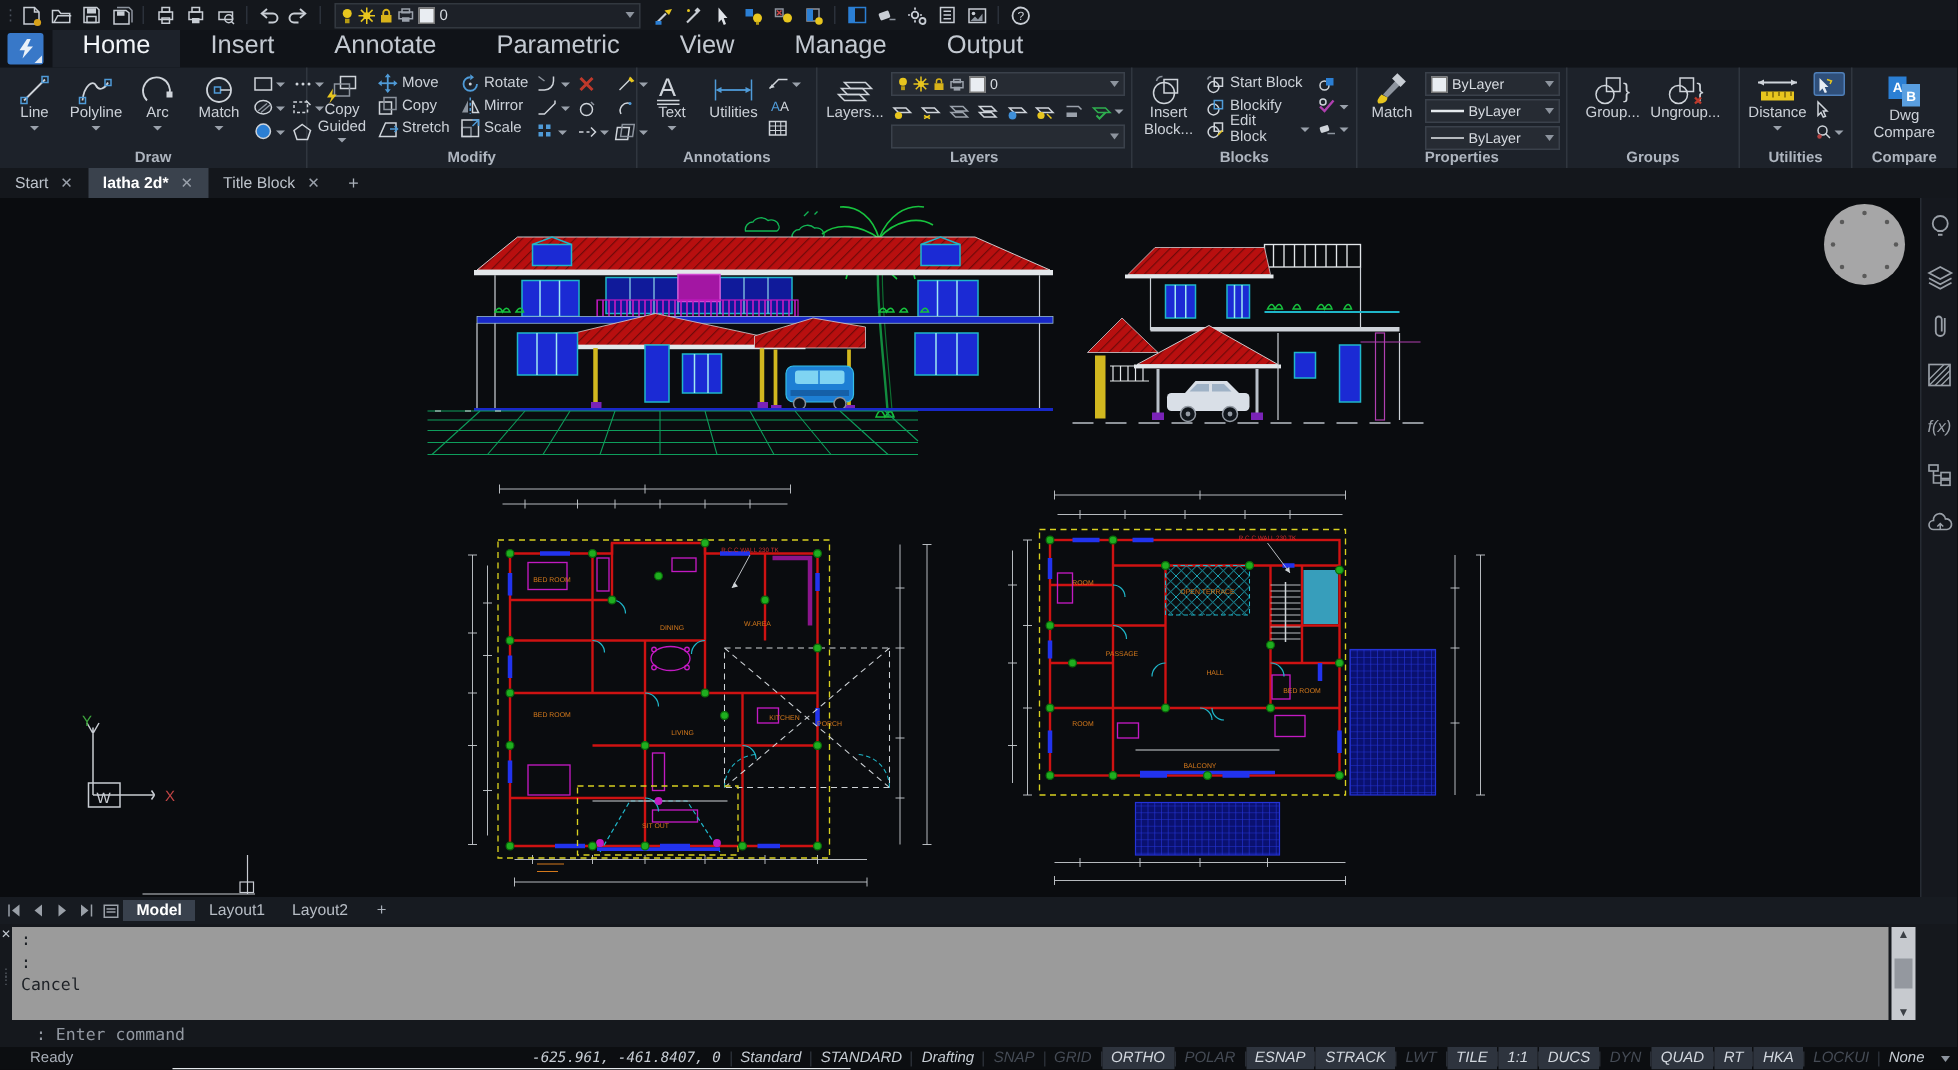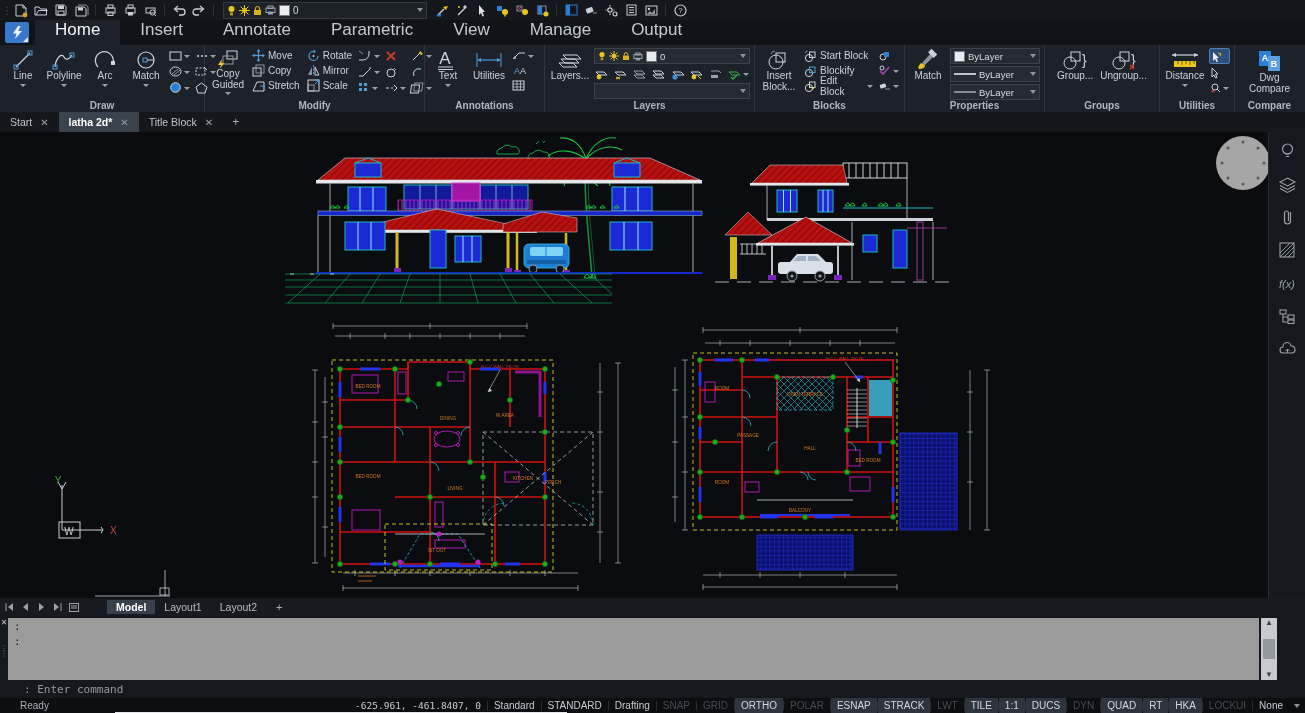--- a/index.html
+++ b/index.html
@@ -36,21 +36,21 @@
   .combo{display:flex;align-items:center;gap:3px;background:#262b33;border:1px solid #3a414b;height:14px;font-size:9.5px;color:#d6dae0;padding:0 3px;}
   .lcol{display:flex;flex-direction:column;gap:2px;}
   
   #doctabs{top:112px;height:20px;background:#14171c;display:flex;align-items:stretch;border-bottom:1px solid #000;}
   .dtab{display:flex;align-items:center;gap:8px;padding:0 10px;font-size:10.5px;color:#bdc3cb;}
   .dtab.active{background:#3a424d;color:#fff;font-weight:bold;}
   .dtab .x{font-size:10px;color:#9aa1ab;font-weight:normal;}
   .plus{display:flex;align-items:center;padding:0 9px;color:#aab0b9;font-size:12px;}
   
   #canvas{position:absolute;top:132px;left:0;width:1280px;height:466px;background:#0a0c0f;}
-  #sidebar{position:absolute;top:132px;right:0;width:37px;height:466px;background:#15181e;border-left:1px solid #262b33;display:flex;flex-direction:column;align-items:center;gap:15px;padding-top:10px;box-sizing:border-box;}
+  #sidebar{position:absolute;top:132px;right:0;width:25px;height:466px;background:#15181e;border-left:1px solid #262b33;display:flex;flex-direction:column;align-items:center;gap:15px;padding-top:10px;box-sizing:border-box;}
   .sbi{width:18px;height:18px;display:flex;align-items:center;justify-content:center;}
   
   #laybar{top:598px;height:18px;background:#171b21;display:flex;align-items:center;gap:1px;padding-left:2px;font-size:10.5px;}
   .navb{width:15px;height:14px;display:flex;align-items:center;justify-content:center;}
   .ltab{padding:1px 9px;color:#b7bdc5;}
   .ltab.active{background:#39414d;color:#fff;font-weight:bold;}
   
   #cmd{top:616px;height:82px;background:#15181d;}
   #cmdhist{position:absolute;left:8px;top:2px;right:46px;height:62px;background:#9b9b9b;
     font-family:"DejaVu Sans Mono",monospace;font-size:11px;color:#1d2126;padding:1px 6px;box-sizing:border-box;line-height:15px;}
@@ -58,21 +58,21 @@
   #cmdclose{position:absolute;left:0;top:2px;width:8px;color:#c3c9d1;font-size:8px;text-align:center;}
   #cmdgrip{position:absolute;left:0;top:30px;width:8px;color:#5a6068;font-size:8px;letter-spacing:-1px;text-align:center;line-height:5px;}
   #cmdscroll{position:absolute;right:28px;top:2px;width:16px;height:62px;background:#c7cacf;display:flex;flex-direction:column;align-items:center;justify-content:space-between;}
   #cmdscroll .arr{font-size:8px;color:#3c4046;line-height:10px;}
   #cmdthumb{width:12px;height:20px;background:#94989f;}
   
   #status{top:698px;height:15px;background:#0c0e11;display:flex;align-items:center;font-size:10px;}
   #ready{color:#a9afb8;padding-left:20px;}
   #statusline{position:absolute;left:115px;bottom:0;width:452px;height:1px;background:#e4e8ec;}
   #stright{margin-left:auto;display:flex;align-items:center;height:100%;}
-  .sitem{padding:0 6px;display:flex;align-items:center;height:100%;color:#c6ccd3;white-space:nowrap;}
+  .sitem{padding:0 6px;display:flex;align-items:center;height:100%;color:#c6ccd3;white-space:nowrap;font-style:italic;}
   .ssep{width:1px;height:10px;background:#282d35;}
   .tog.on{background:#2e343e;color:#d3d8df;}
   .tog.off{color:#454b55;}
   #coords{font-family:"DejaVu Sans Mono",monospace;font-size:9.5px;}
   svg{overflow:visible;}
   svg text{font-family:"Liberation Sans",sans-serif;}
 </style>
 </head>
 <body>
 
@@ -1280,34 +1280,35 @@
         <path d="M1,0 L6,4 L1,8 z" fill="#9aa0a8"></path>
         <path d="M8,0 v8" stroke="#9aa0a8"></path>
       </svg>
     </span>
   <span class="navb">
       <svg width="10" height="9">
         <rect x="0.5" y="0.5" width="9" height="8" fill="none" stroke="#9aa0a8"></rect>
         <path d="M2,3 h6 M2,5 h6" stroke="#9aa0a8"></path>
       </svg>
     </span>
-  <div id="ltabs" style="display:flex;margin-left:25px;">
+  <div id="ltabs" style="display:flex;">
       <div class="ltab active">Model</div>
       <div class="ltab">Layout1</div>
       <div class="ltab">Layout2</div>
     </div>
   <span class="plus" style="font-size:11px;">+</span>
 </div>
 
 <div id="cmd" class="bar">
   <div id="cmdclose">✕</div>
   <div id="cmdgrip">⋮⋮<br>⋮⋮</div>
   <div id="cmdhist">
       <div>:</div>
       <div>:</div>
+      <div>Cancel</div>
     </div>
   <div id="cmdscroll">
     <span class="arr">▲</span>
     <div id="cmdthumb"></div>
     <span class="arr">▼</span>
   </div>
   <div id="cmdprompt">: Enter command</div>
 </div>
 
 <div id="status" class="bar">

